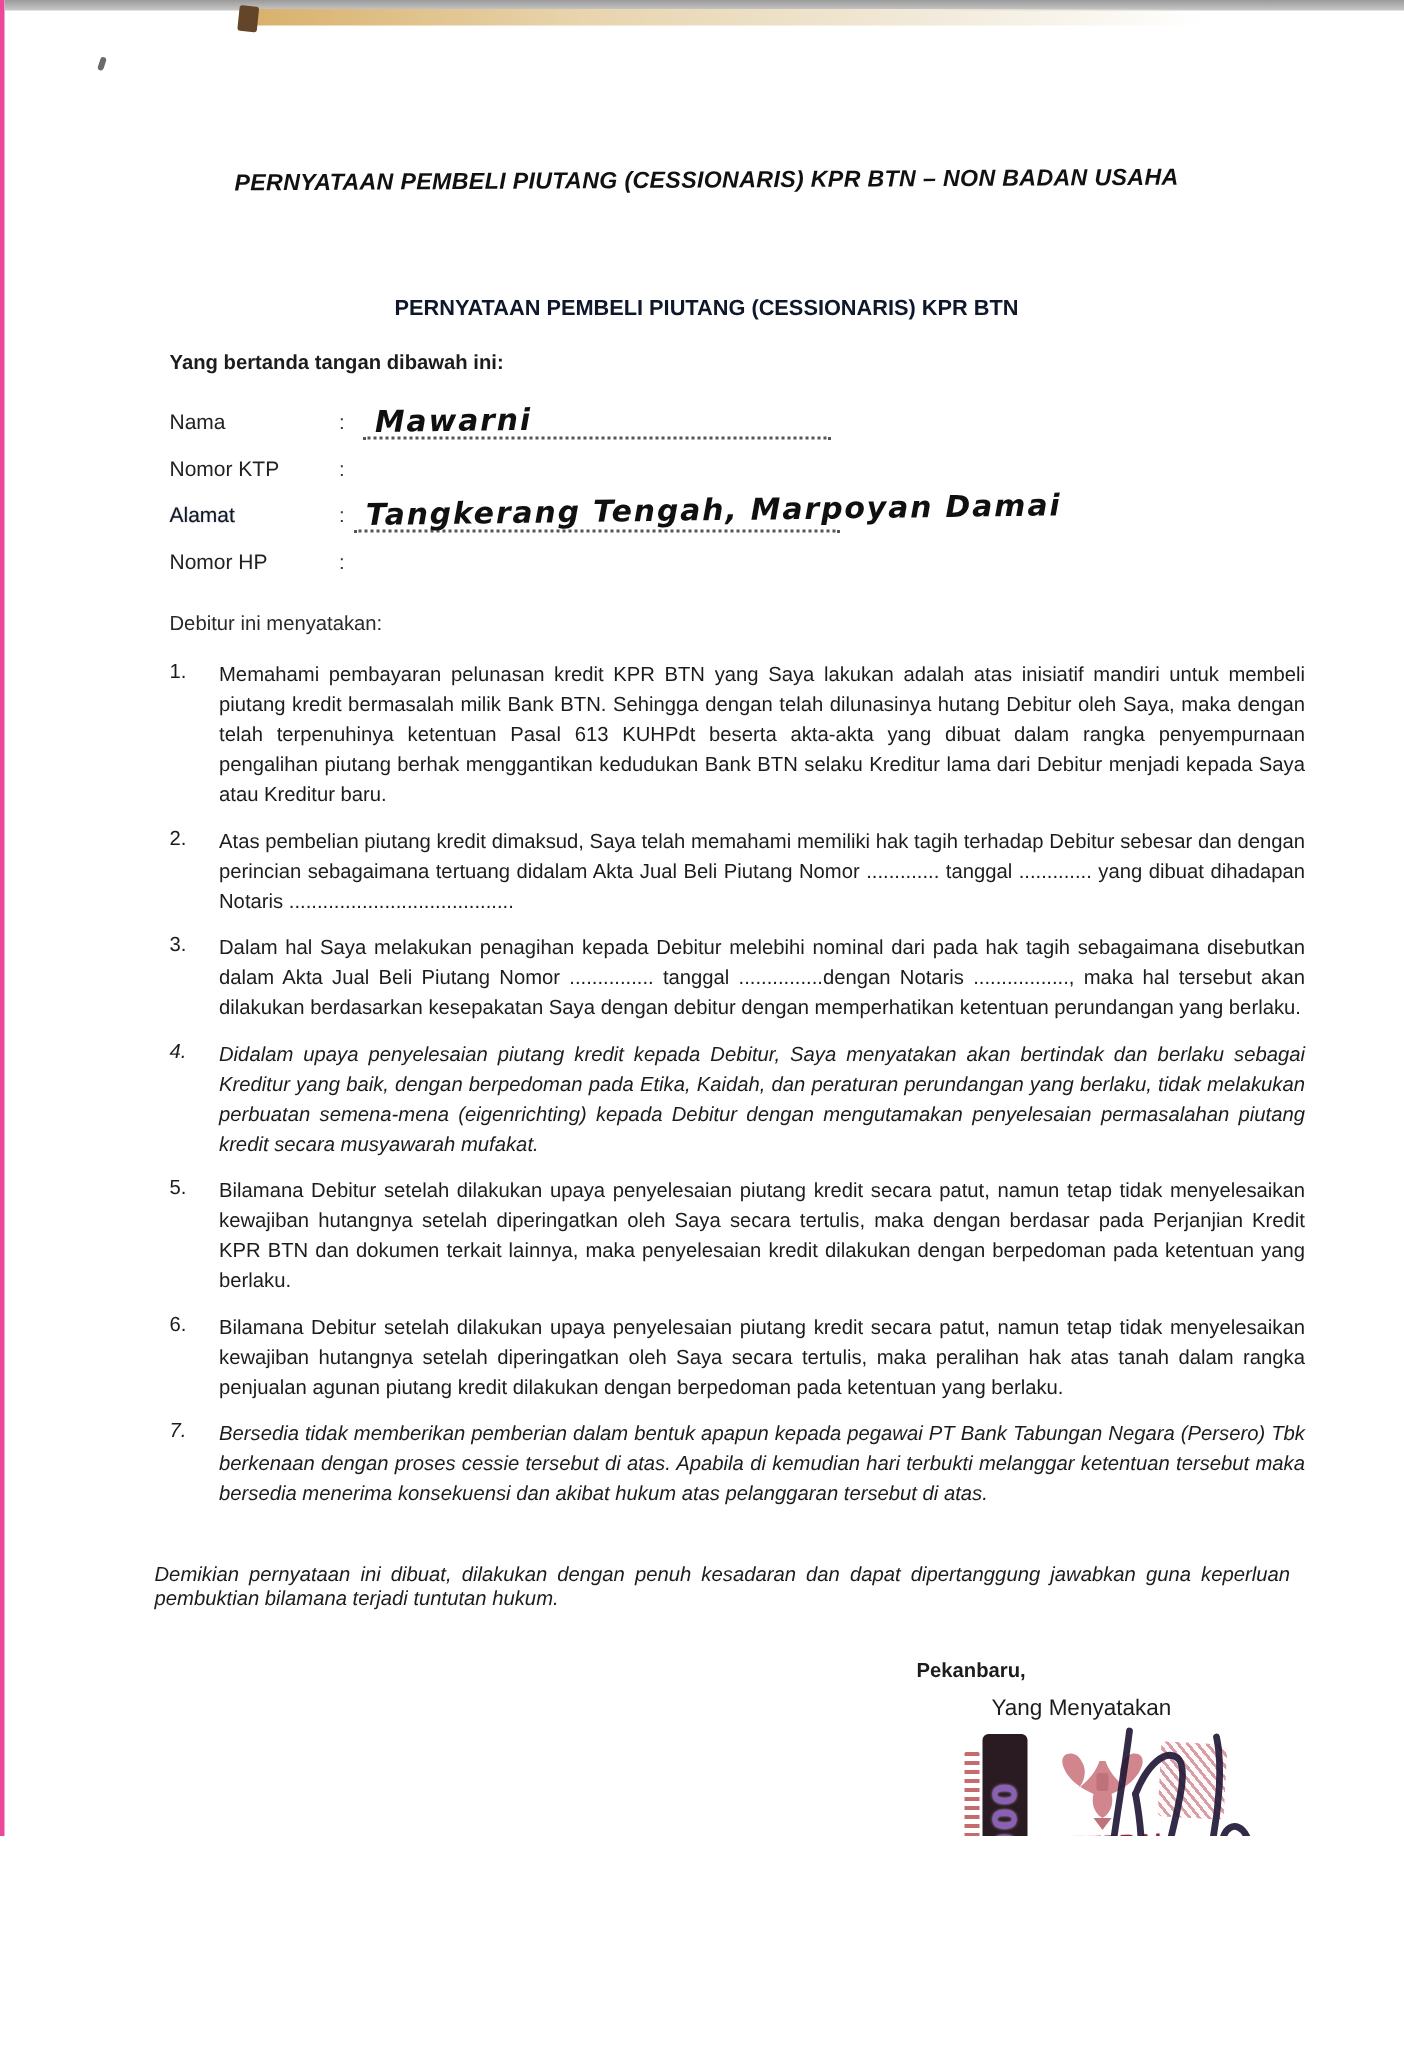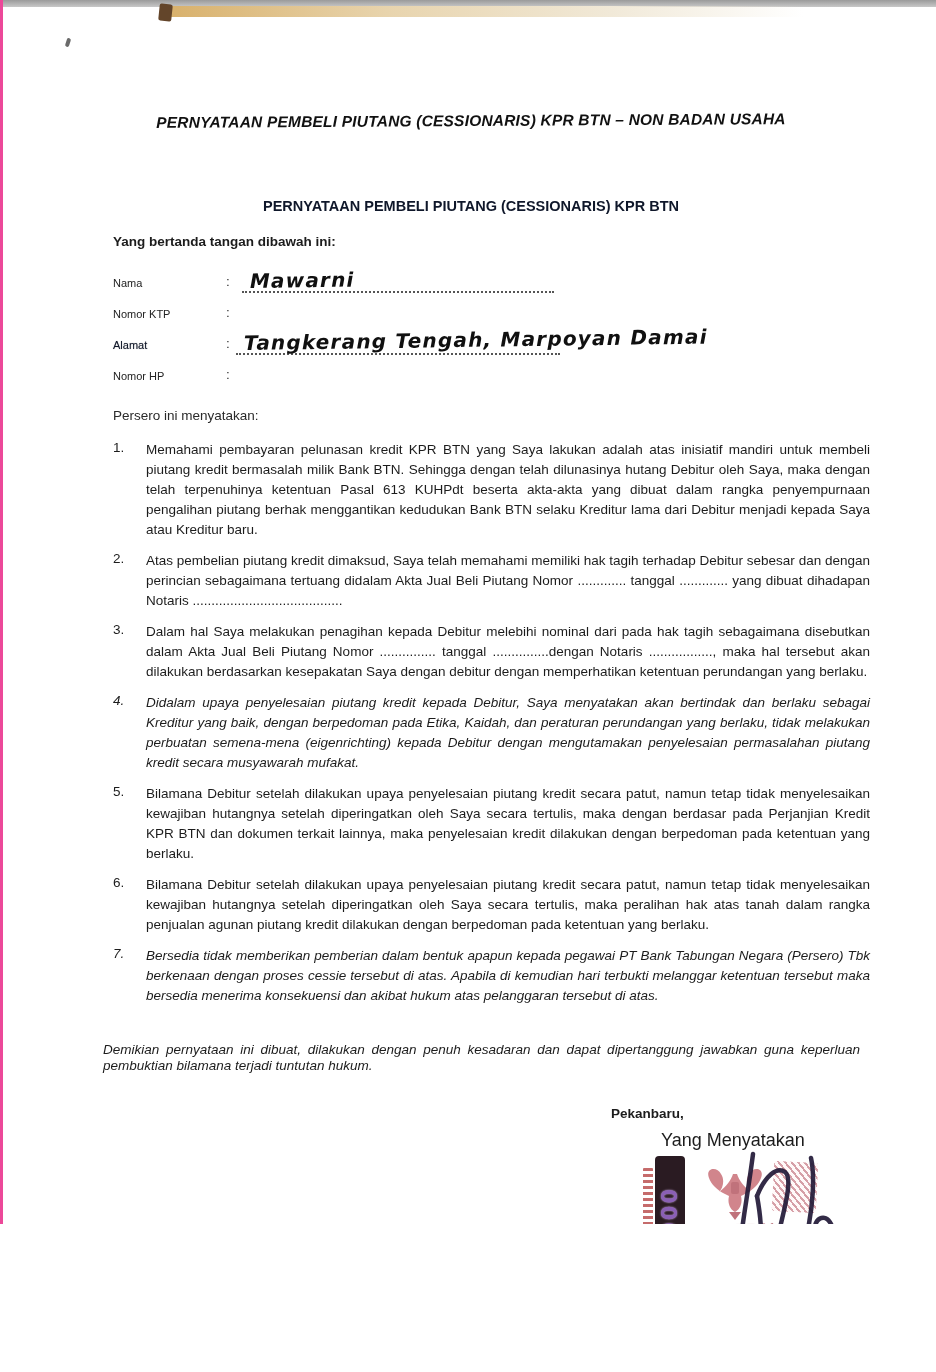--- a/index.html
+++ b/index.html
@@ -24,21 +24,21 @@
   
   .doc-title{position:absolute;top:112px;left:0;width:100%;
     text-align:center;font-size:15.5px;font-weight:bold;font-style:italic;
     letter-spacing:.2px;color:#111;transform:rotate(-.35deg);}
   .doc-subtitle{position:absolute;top:198px;left:0;width:100%;
     text-align:center;font-size:14.5px;font-weight:bold;color:#0f172a;}
   .intro-line{position:absolute;top:234px;left:110px;font-size:13.5px;font-weight:bold;}
   
   .fields{position:absolute;top:262px;left:110px;width:560px;}
   .field-row{display:flex;align-items:flex-end;height:31px;position:relative;}
-  .field-label{width:113px;font-size:11px;padding-bottom:4px;color:#222;}
+  .field-label{width:113px;font-size:14px;padding-bottom:4px;color:#222;}
   .field-label.faded{color:#0f172a;text-shadow:0 0 1px #999;}
   .field-colon{font-size:13.5px;padding-bottom:4px;color:#333;}
   .field-value{position:relative;border-bottom:2px dotted #555;margin-left:6px;
     padding:0 4px 0 8px;min-height:24px;display:flex;align-items:flex-end;}
   .hand{font-family:"DejaVu Sans",sans-serif;font-style:italic;font-weight:600;
     font-size:20px;color:#101010;letter-spacing:1.2px;line-height:1;
     white-space:nowrap;transform:rotate(-.8deg);transform-origin:left bottom;}
   .w-nama{width:300px;margin-left:12px;} .w-ktp{width:282px;} .w-alamat{width:312px;} .w-hp{width:300px;}
   .overflow-visible{overflow:visible;}
   
@@ -46,21 +46,21 @@
   .items{position:absolute;top:440px;left:110px;width:757px;}
   .item{display:flex;margin-bottom:11px;}
   .item-num{width:33px;flex:0 0 33px;font-size:13.5px;padding-top:0;}
   .item-text{flex:1;font-size:13.5px;line-height:20px;text-align:justify;}
   .item.em .item-text, .item.em .item-num{font-style:italic;}
   
   .closing{position:absolute;top:1042px;left:100px;width:757px;
     font-size:13.5px;line-height:16px;text-align:justify;font-style:italic;}
   
   .sig-place{position:absolute;top:1106px;left:608px;font-size:13.5px;font-weight:bold;}
-  .sig-label{position:absolute;top:1130px;left:658px;font-size:18px;}
+  .sig-label{position:absolute;top:1130px;left:658px;font-size:15px;}
   
   .stamp{position:absolute;top:1160px;left:638px;width:178px;height:132px;}
   .stamp-bar{position:absolute;top:-4px;left:14px;width:30px;height:146px;
     background:radial-gradient(circle at 50% 30%,#2a1b22 0 40%,#140c10 100%);
     border-radius:4px;display:flex;align-items:center;justify-content:center;}
   .stamp-denom{writing-mode:vertical-rl;transform:rotate(180deg);
     font-family:"DejaVu Sans",sans-serif;font-weight:bold;font-size:21px;
     color:#8a5fb5;letter-spacing:2px;text-shadow:0 0 2px #d0b2ea;}
   .stamp-sidetext{position:absolute;top:8px;left:2px;width:10px;height:120px;
     background:repeating-linear-gradient(#b23a3a 0 3px,rgba(255,255,255,0) 3px 6px);
@@ -112,21 +112,21 @@
       <span class="field-value w-alamat overflow-visible">
         <span class="hand">Tangkerang Tengah, Marpoyan Damai</span>
       </span>
     </div>
     <div class="field-row">
       <span class="field-label">Nomor HP</span>
       <span class="field-colon">:</span>
     </div>
   </div>
 
-  <div class="statement-intro">Persero ini menyatakan:</div>
+  <div class="statement-intro">Debitur ini menyatakan:</div>
 
   <div class="items">
     <div class="item">
       <span class="item-num">1.</span>
       <span class="item-text">Memahami pembayaran pelunasan kredit KPR BTN yang Saya lakukan adalah atas inisiatif mandiri untuk membeli piutang kredit bermasalah milik Bank BTN. Sehingga dengan telah dilunasinya hutang Debitur oleh Saya, maka dengan telah terpenuhinya ketentuan Pasal 613 KUHPdt beserta akta-akta yang dibuat dalam  rangka penyempurnaan pengalihan piutang berhak menggantikan kedudukan Bank BTN selaku Kreditur lama dari Debitur menjadi kepada Saya atau Kreditur baru.</span>
     </div>
     <div class="item">
       <span class="item-num">2.</span>
       <span class="item-text">Atas pembelian piutang kredit dimaksud, Saya telah memahami memiliki hak tagih terhadap Debitur sebesar dan dengan perincian sebagaimana tertuang didalam Akta Jual Beli Piutang Nomor ............. tanggal ............. yang dibuat dihadapan Notaris ........................................</span>
     </div>

